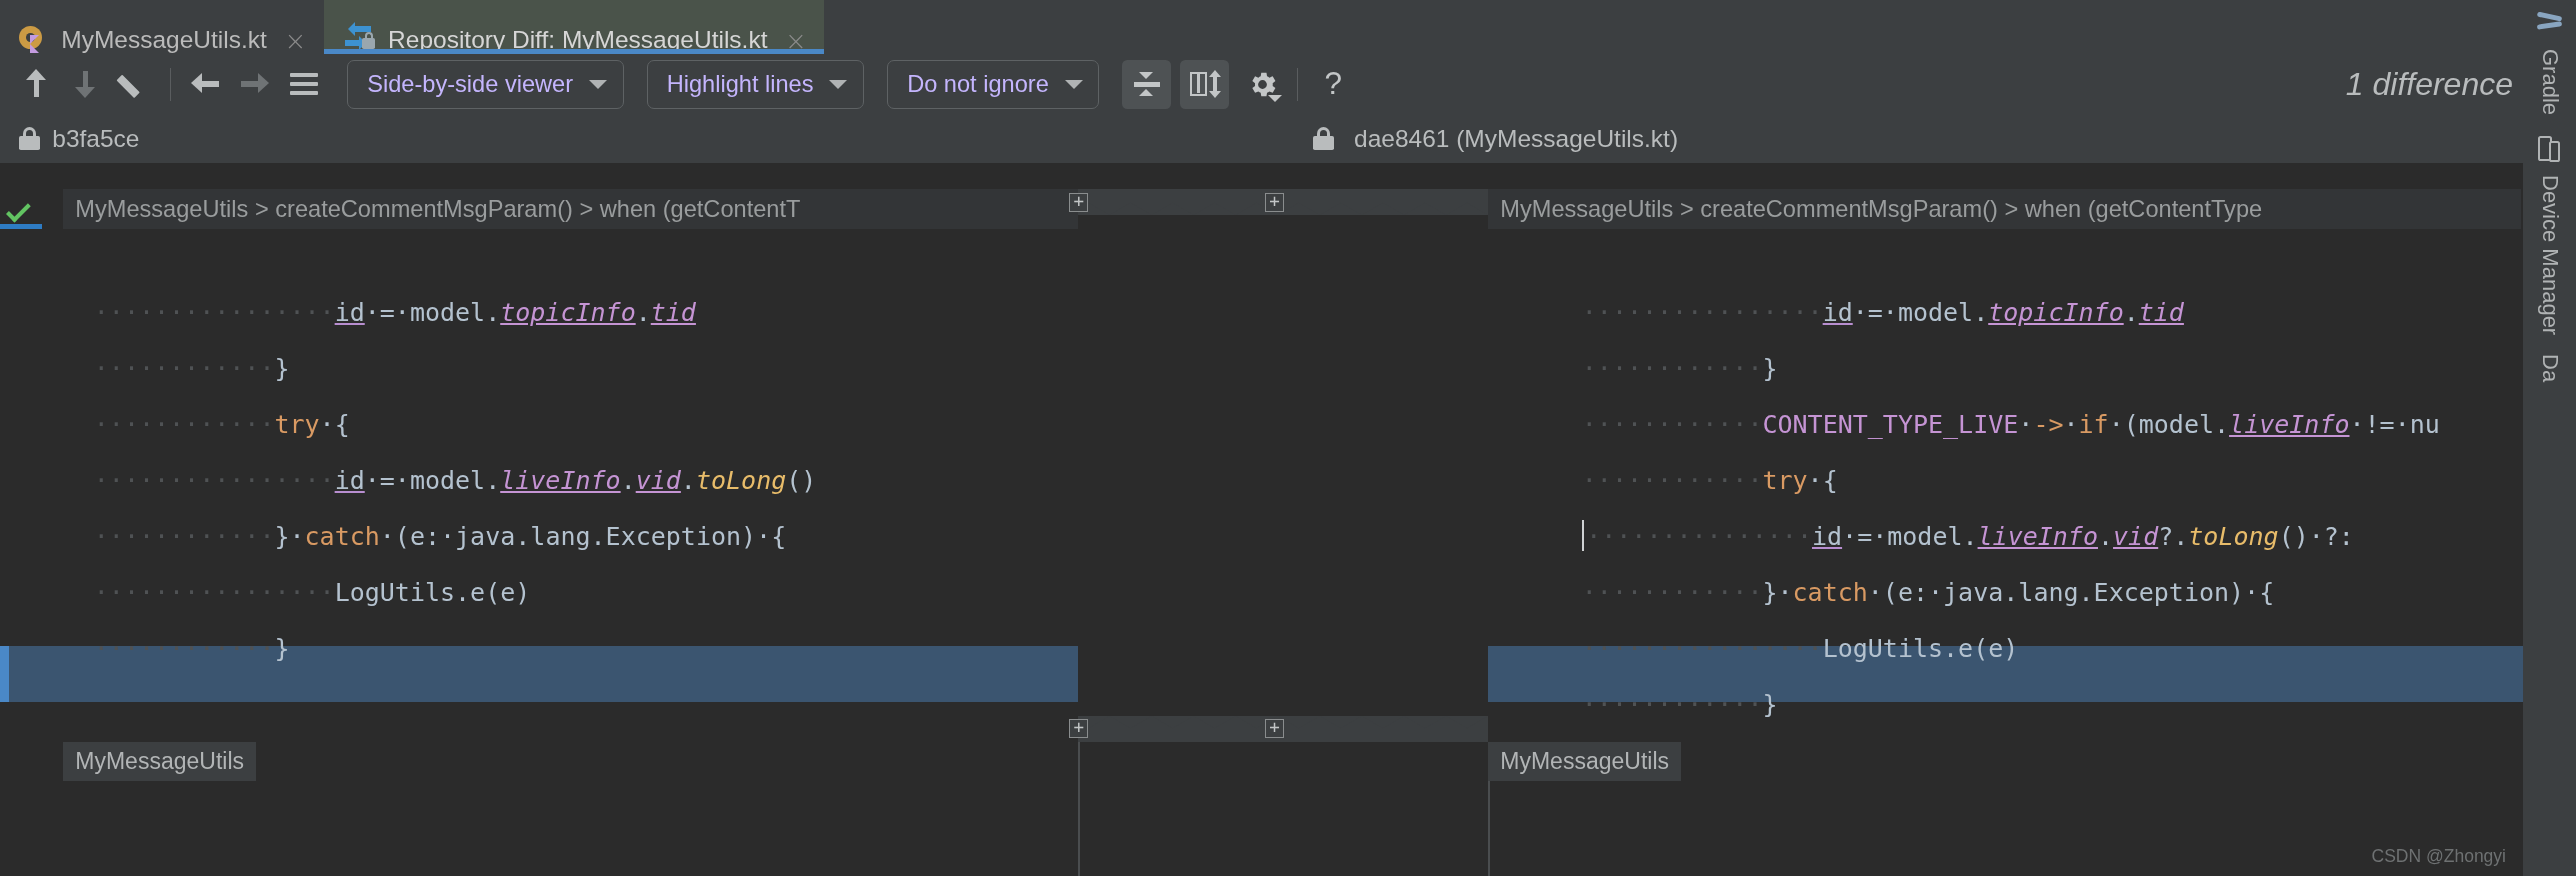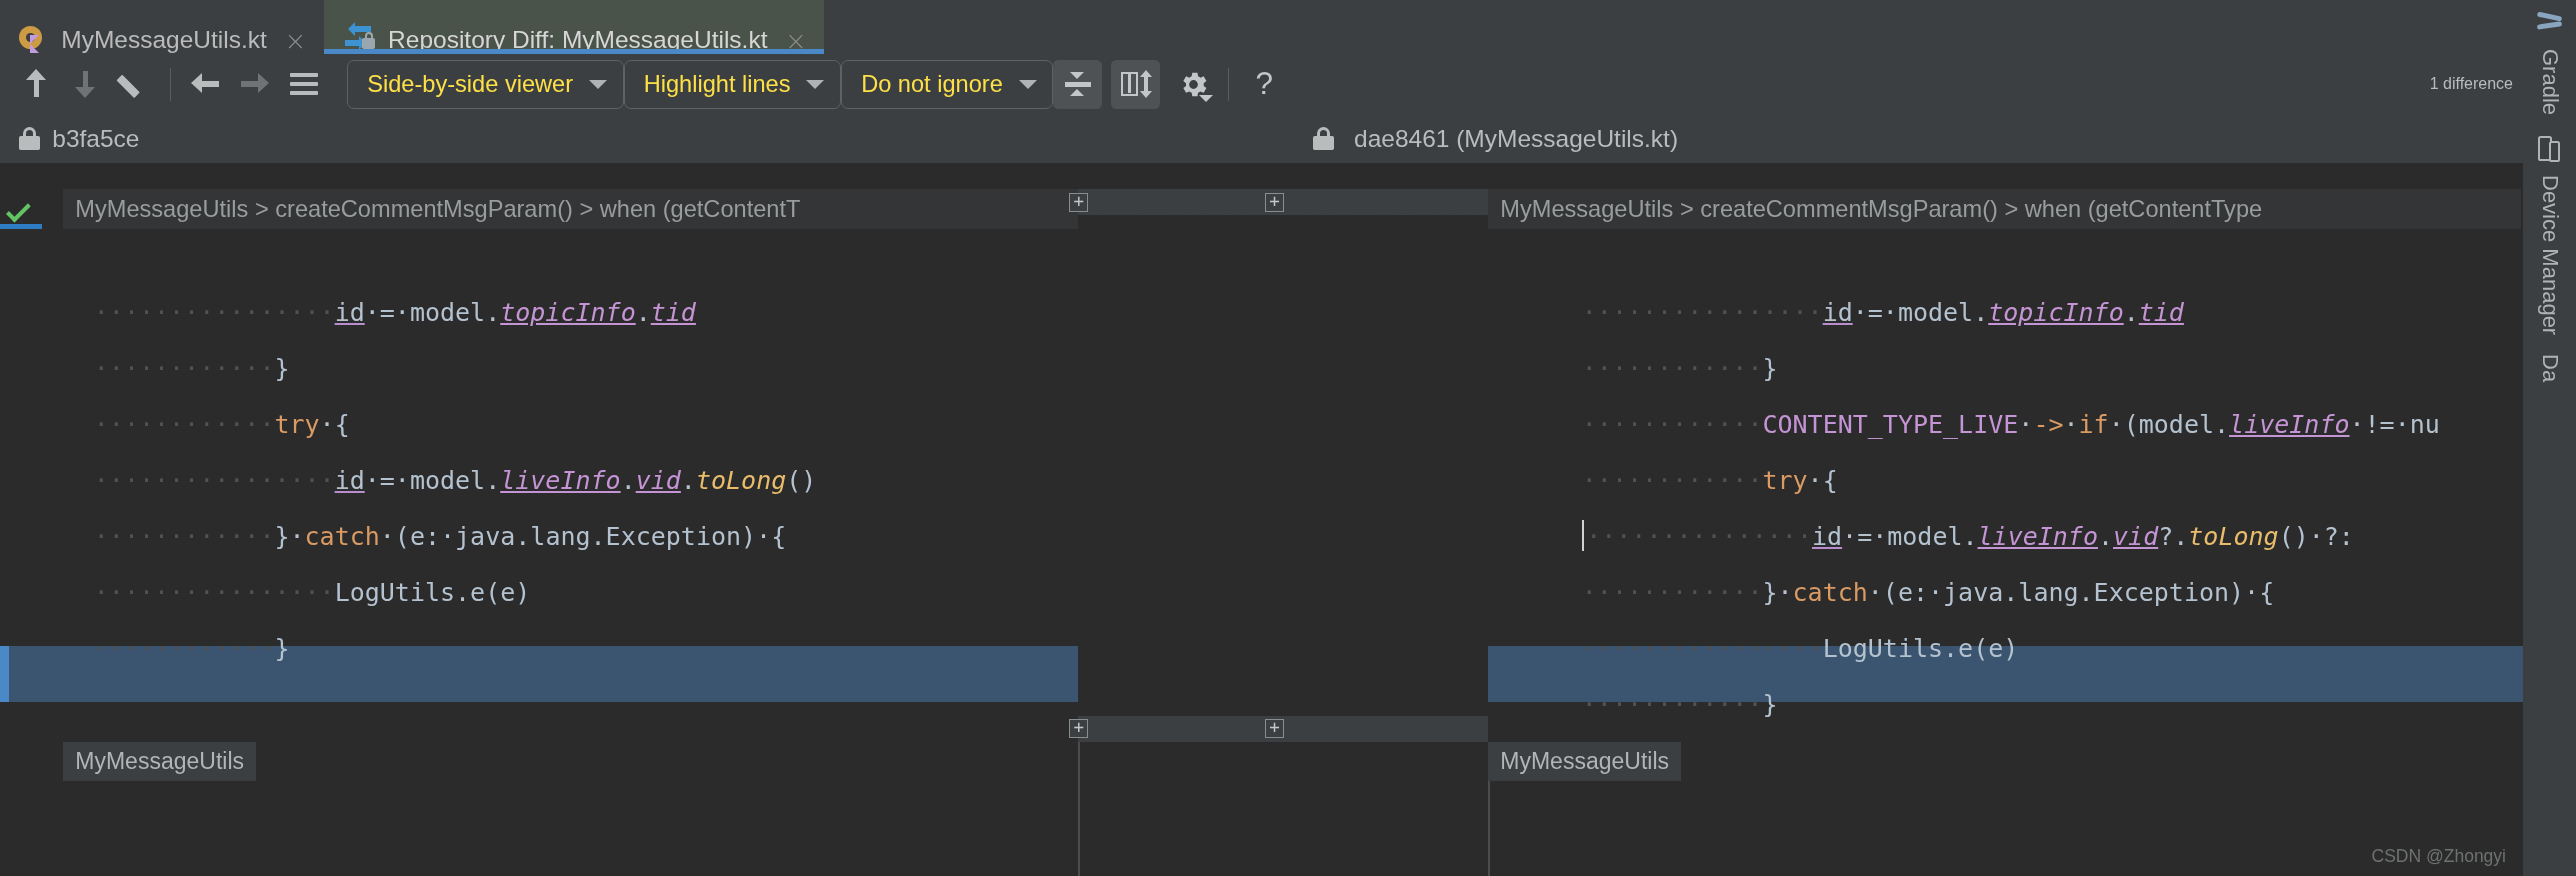--- a/index.html
+++ b/index.html
@@ -97,32 +97,32 @@
     border-radius: 5.3px;
   }
   .tbtn.sel { background: #4e5254; }
   .tb-sep {
     width: 0.9px; height: 33px; background: #5a5d5f; margin: 0 10.5px; flex: none;
   }
   .dropdown {
     height: 49px; border: 1.8px solid #5e6264; border-radius: 7px;
     background: #3c3f41;
     display: flex; align-items: center; gap: 15.8px;
-    padding: 0 15.8px 0 19px; flex: none;
-    font-size: 23.6px; color: #fde047;
+    padding: 0 15.8px 0 19px; margin-right: 23px; flex: none;
+    font-size: 23.6px; color: #c4b5fd;
     white-space: nowrap;
   }
   .caret {
     width: 0; height: 0; flex: none;
     border-left: 9.6px solid transparent; border-right: 9.6px solid transparent;
     border-top: 9.6px solid #b0b3b4;
   }
   .diffcount {
     position: absolute; right: 63px; top: 50%; transform: translateY(-50%);
-    font-size: 16px; color: #b9bcbd; white-space: nowrap;
+    font-size: 32px; color: #b9bcbd; white-space: nowrap; font-style: italic;
   }
 
   
   .arrow { position: relative; width: 30px; height: 30px; }
   .arrow .shaft { position: absolute; background: currentColor; }
   .arrow .head { position: absolute; width: 0; height: 0; }
 
   .ar-up    .shaft { left: 12.3px; top: 7px;  width: 5.3px;  height: 21px; }
   .ar-up    .head  { left: 4.4px;  top: 0px;  border-left: 10.5px solid transparent; border-right: 10.5px solid transparent; border-bottom: 11.4px solid currentColor; }
   .ar-down  .shaft { left: 12.3px; top: 1.8px;  width: 5.3px;  height: 21px; }

